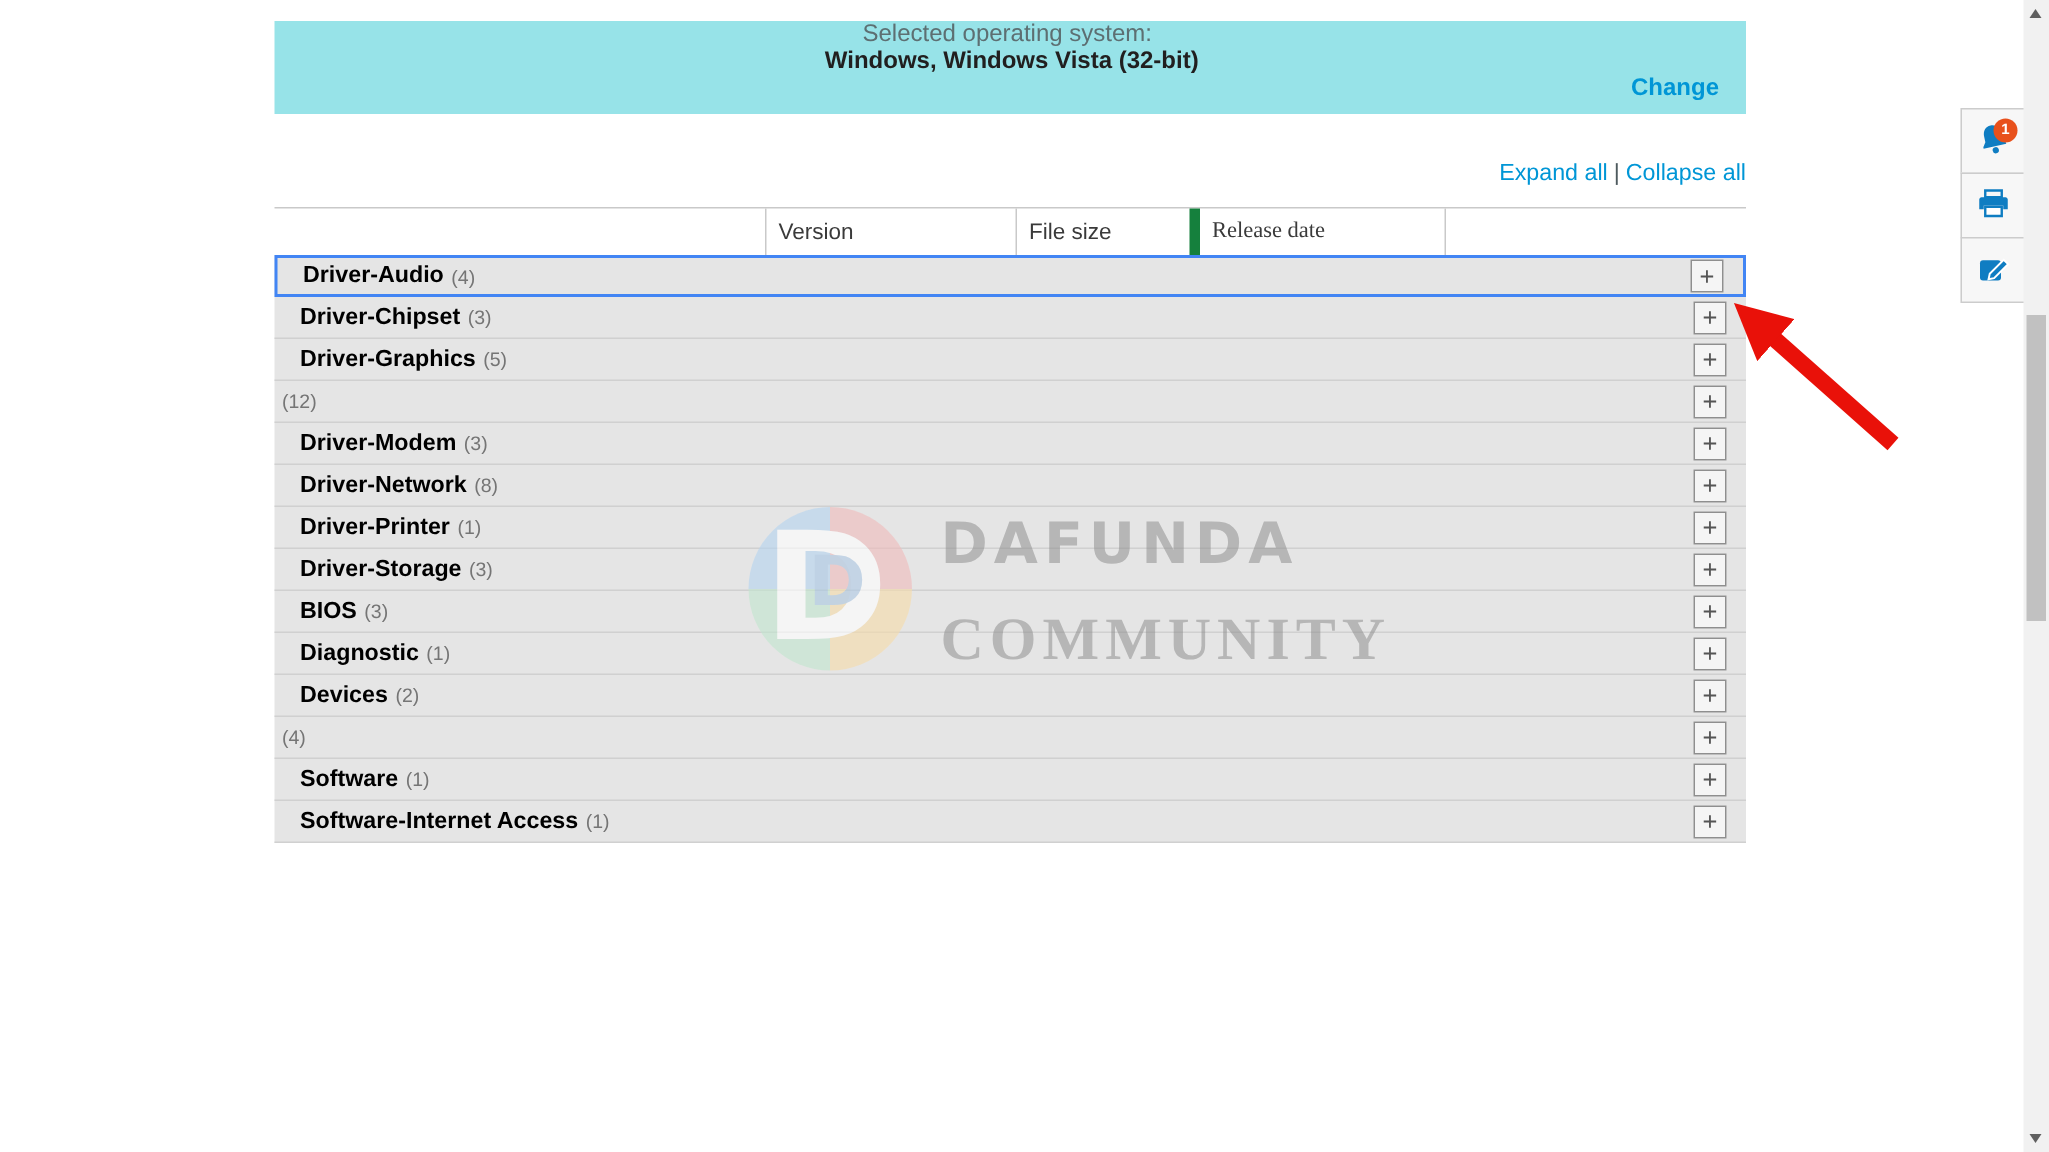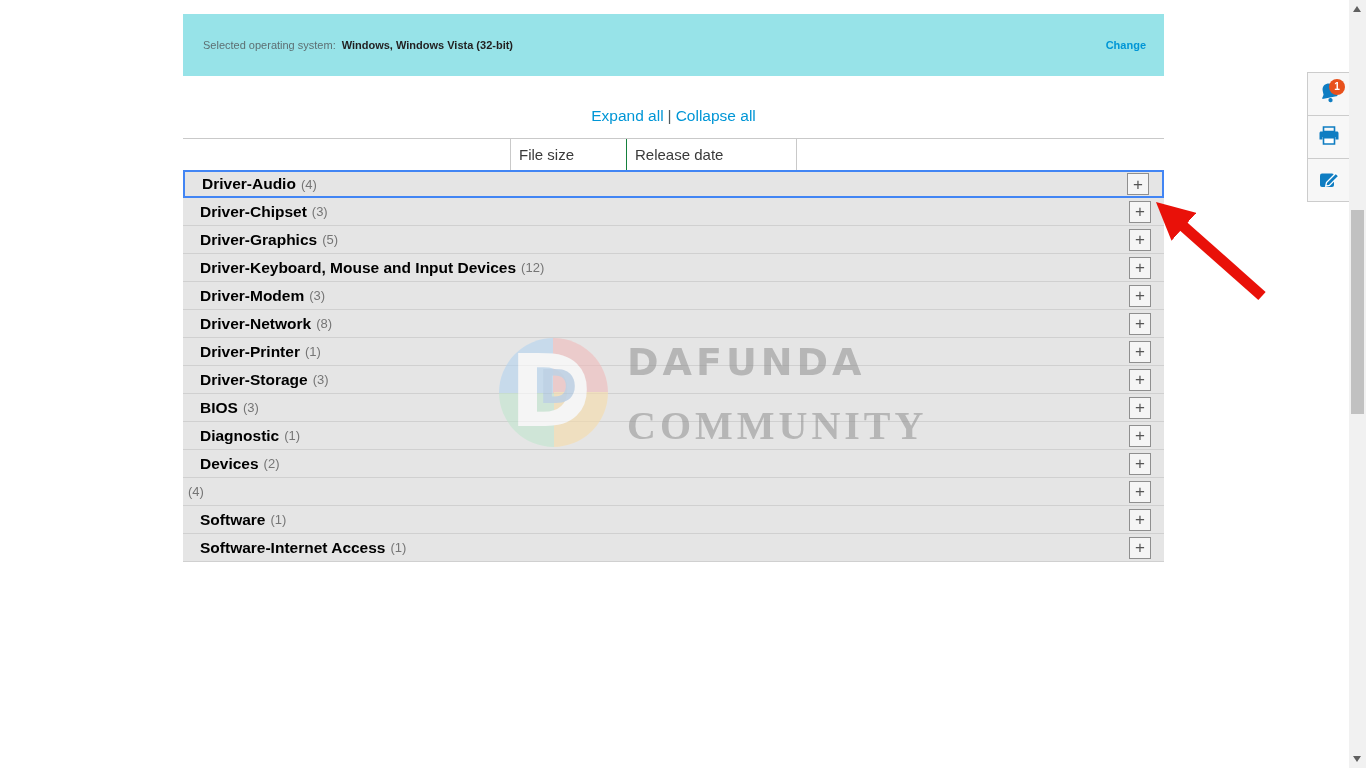--- a/index.html
+++ b/index.html
@@ -7,45 +7,45 @@
   body {
     width:1366px; height:768px; overflow:hidden; position:relative;
     background:#ffffff;
     font-family:"Liberation Sans", sans-serif;
   }
 
   
   .os-banner {
     position:absolute; left:183px; top:14px; width:981px; height:62px;
     background:#97e3e8; display:flex; align-items:center;
-    padding:0 18px 0 20px; font-size:11px;
+    padding:0 18px 0 20px; font-size:16px;flex-direction:column;
   }
   .os-banner .lbl { color:#5d6f72; margin-right:6px; }
   .os-banner .os { color:#211f1f; font-weight:bold; }
   .os-banner .change { margin-left:auto; color:#0096d6; cursor:pointer; text-decoration:none;font-weight:bold; }
 
   
   .list-actions {
     position:absolute; top:107px; left:183px; width:981px;
-    text-align:center; font-size:15.5px; color:#0096d6;
+    text-align:right; font-size:15.5px; color:#0096d6;
   }
   .list-actions a { color:#0096d6; text-decoration:none; cursor:pointer; }
   .list-actions .divider { color:#4e5a5e; margin:0 4px; }
 
   
   .tbl-header {
     position:absolute; left:183px; top:138px; width:981px; height:32px;
     display:flex; border-top:1px solid #c9c9c9; font-size:15px; color:#3a3a3a;
     background:#ffffff;
   }
   .tbl-header .hcell { line-height:31px; padding-left:8px; }
   .hc-0 { width:327px; }
   .hc-1 { width:167px; border-left:1px solid #c9c9c9; }
   .hc-2 { width:116px; border-left:1px solid #c9c9c9; }
-  .hc-3 { width:170px; border-left:1px solid #15803d; }
+  .hc-3 { width:170px; border-left:7px solid #15803d;font-family:Liberation Serif, serif; }
   .hc-4 { width:201px; border-left:1px solid #c9c9c9; }
 
   
   .rows {
     position:absolute; left:183px; top:170px; width:981px;
   }
   .row {
     height:28px; background:#e5e5e5; border-bottom:1px solid #d0d0d0;
     display:flex; align-items:center; position:relative; cursor:pointer;
   }
@@ -120,20 +120,21 @@
   <span class="os">Windows, Windows Vista (32-bit)</span>
   <a class="change">Change</a>
 </div>
 
 <div class="list-actions">
   <a>Expand all</a><span class="divider">|</span><a>Collapse all</a>
 </div>
 
 <div class="tbl-header">
   <div class="hcell hc-0"></div>
+  <div class="hcell hc-1">Version</div>
   <div class="hcell hc-2">File size</div>
   <div class="hcell hc-3">Release date</div>
   <div class="hcell hc-4"></div>
 </div>
 
 <div class="rows" id="rows-container">
   <div class="row highlighted">
     <span class="row-label">Driver-Audio</span>
     <span class="row-count">(4)</span>
     <button class="plus-btn">+</button>
@@ -145,21 +146,20 @@
     <button class="plus-btn">+</button>
   </div>
 
   <div class="row">
     <span class="row-label">Driver-Graphics</span>
     <span class="row-count">(5)</span>
     <button class="plus-btn">+</button>
   </div>
 
   <div class="row">
-    <span class="row-label">Driver-Keyboard, Mouse and Input Devices</span>
     <span class="row-count">(12)</span>
     <button class="plus-btn">+</button>
   </div>
 
   <div class="row">
     <span class="row-label">Driver-Modem</span>
     <span class="row-count">(3)</span>
     <button class="plus-btn">+</button>
   </div>
 

